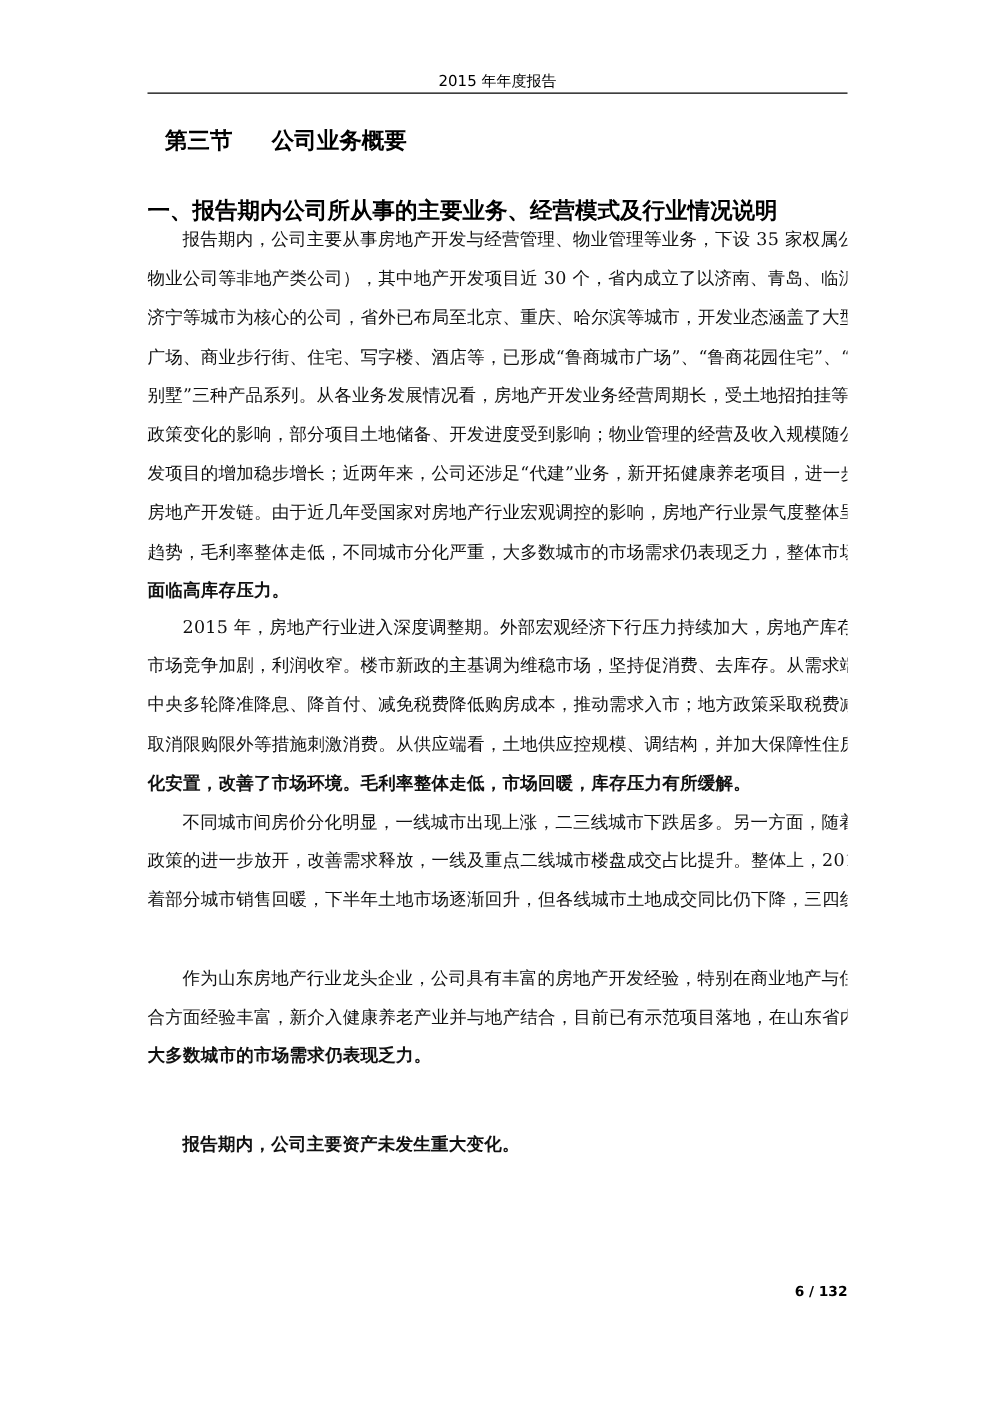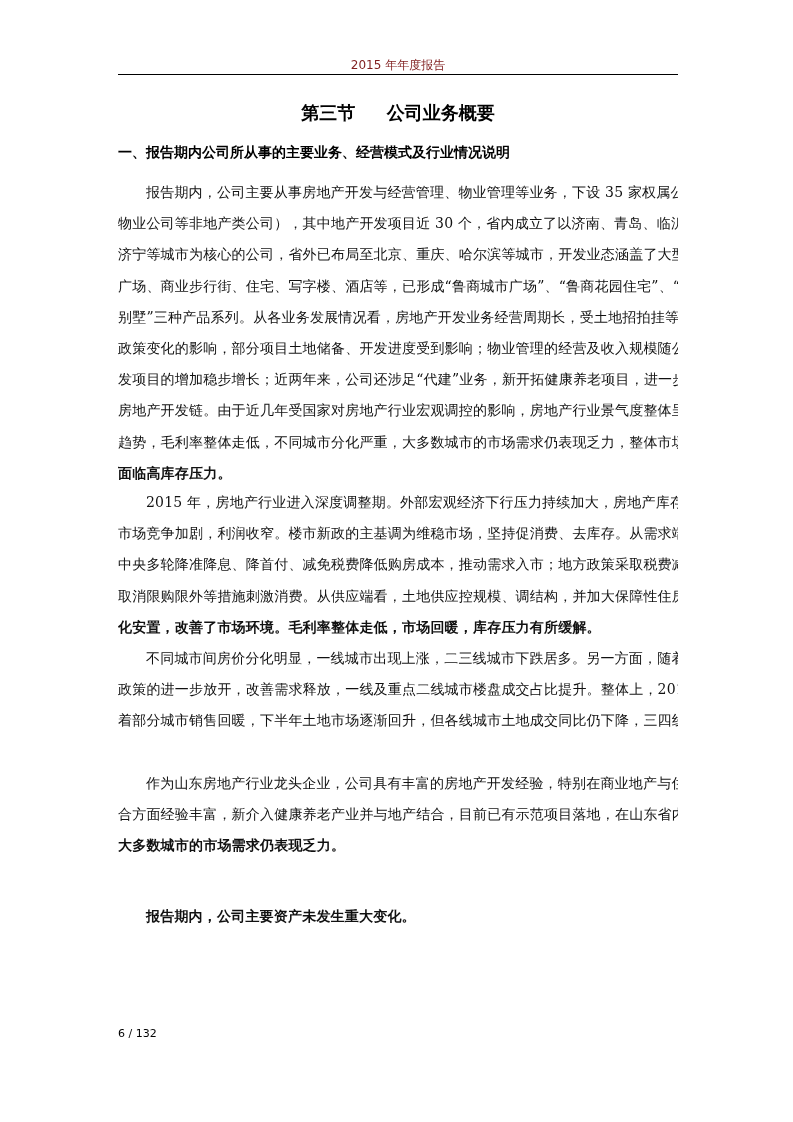--- a/index.html
+++ b/index.html
@@ -22,53 +22,53 @@
       height: 1122px;
     }
     .running-header {
       position: absolute;
       left: 118px;
       top: 58px;
       width: 560px;
       text-align: center;
       font-size: 12px;
       line-height: 14px;
-      color: #7f1d1d;
+      color: #000000;
       font-family: "DejaVu Sans", "Liberation Sans", sans-serif;
     }
     .header-rule {
       position: absolute;
       left: 118px;
       top: 74px;
       width: 560px;
       height: 0;
       border-top: 1.3px solid #000;
     }
     .section-title {
       position: absolute;
-      left: 118px;
+      left: 132px;
       top: 101px;
       width: 560px;
-      text-align: center;
       font-size: 18px;
       line-height: 24px;
       font-weight: bold;
       font-family: "DejaVu Sans", "Liberation Sans", sans-serif;
       color: #000;
       white-space: pre;
     }
     .heading {
       position: absolute;
       left: 118px;
-      font-size: 14px;
+      font-size: 18px;
       line-height: 18px;
       font-weight: bold;
       font-family: "DejaVu Sans", "Liberation Sans", sans-serif;
       color: #000;
       white-space: nowrap;
+      margin-top: 17px;
     }
     .para {
       position: absolute;
       left: 118px;
       width: 560px;
     }
     .line {
       height: 31.2px;
       line-height: 31.2px;
       font-size: 14px;
@@ -78,23 +78,23 @@
       text-align-last: justify;
       letter-spacing: 0.2px;
     }
     .line.first { padding-left: 28px; }
     .line.last { text-align-last: left; font-weight: bold; }
     .page-number {
       position: absolute;
       left: 118px;
       top: 1027px;
       width: 560px;
-      text-align: left;
+      text-align: right;
       font-size: 11px;
-      font-weight: normal;
+      font-weight: bold;
       font-family: "DejaVu Sans", "Liberation Sans", sans-serif;
       color: #000;
     }
   </style>
 </head>
 <body>
 
 <div class="page">
 
   <div class="running-header">2015 年年度报告</div>

